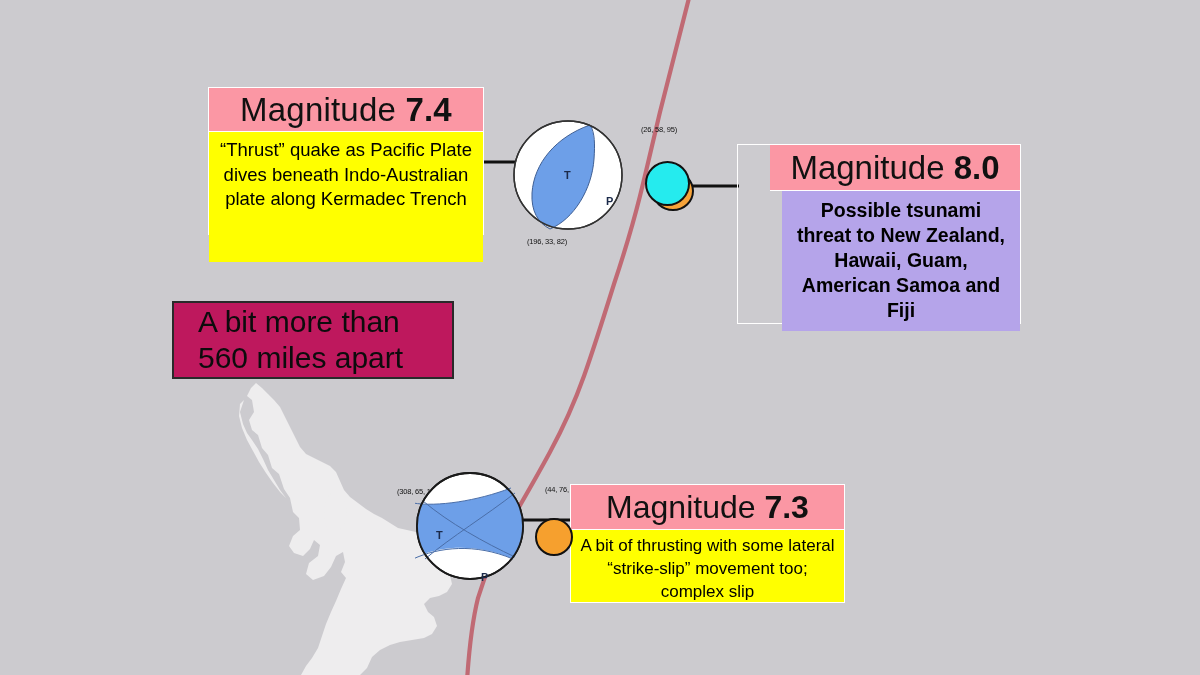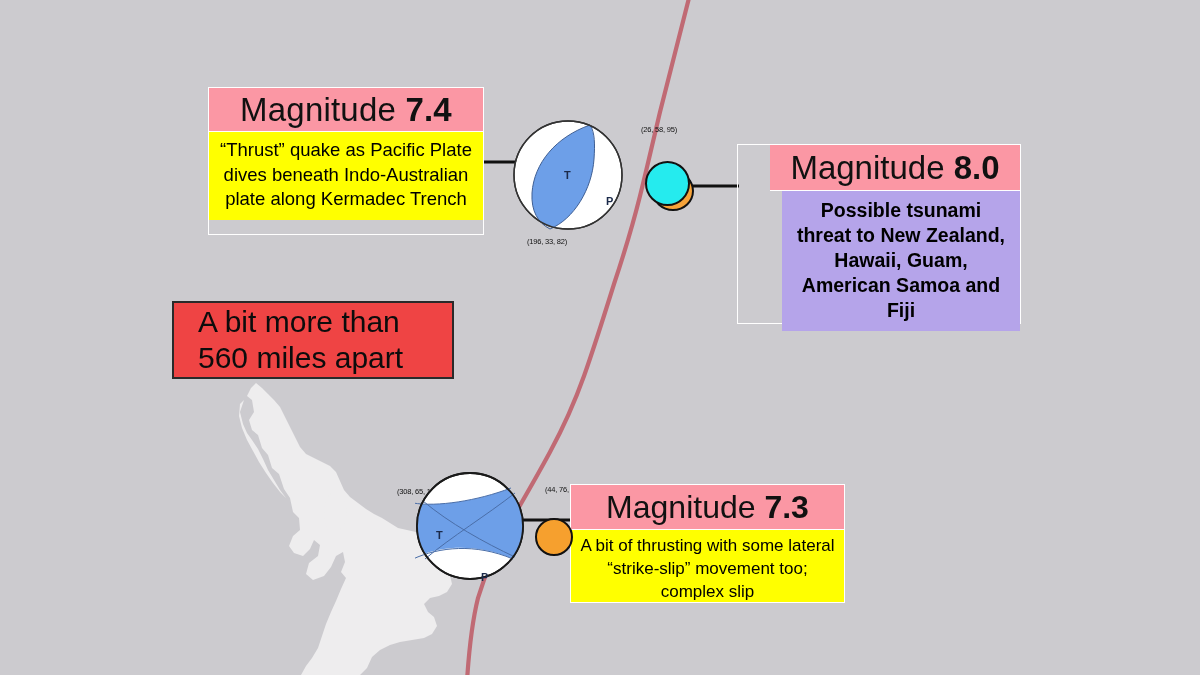--- a/index.html
+++ b/index.html
@@ -30,36 +30,36 @@
     text-align:center;
     color:#000;
     box-sizing:border-box;
   }
   .body-yellow{background:#ffff00;}
   .body-purple{background:#b5a4ea;font-weight:700;margin-left:12px;}
 
   
   #box-74{left:208px;top:76px;width:276px;height:148px;margin-top:11px;}
   #box-74 .hdr{height:44px;line-height:44px;font-size:33px;letter-spacing:.2px;}
-  #box-74 .body{height:88px;font-size:18.5px;line-height:24.5px;padding:6px 8px 0 8px;}
+  #box-74 .body{height:130px;font-size:18.5px;line-height:24.5px;padding:6px 8px 0 8px;}
 
   
   #box-80{left:737px;top:144px;width:284px;height:180px;padding-left:32px;}
   #box-80 .hdr{height:46px;line-height:46px;font-size:33px;}
   #box-80 .body{height:140px;font-size:19.5px;line-height:25px;padding:7px 10px 0 10px;}
 
   
   #box-73{left:570px;top:484px;width:275px;height:119px;}
   #box-73 .hdr{height:45px;line-height:45px;font-size:32px;}
   #box-73 .body{height:72px;font-size:17px;line-height:23px;padding:4px 5px 0 5px;}
 
   
   #box-dist{
     position:absolute;left:172px;top:301px;width:282px;height:78px;
-    background:#ef4444;border:2px solid #2a2a2a;box-sizing:border-box;
+    background:#be185d;border:2px solid #2a2a2a;box-sizing:border-box;
     display:flex;flex-direction:column;justify-content:center;
     padding-left:24px;
   }
   #box-dist .line{font-size:30px;line-height:36px;color:#0c0c0c;text-align:left;}
 
   
   .bb-wrap{position:absolute;}
   .bb-label{
     position:absolute;font-size:7.5px;color:#111;white-space:nowrap;
     font-family:"Liberation Sans", sans-serif;letter-spacing:-.2px;

